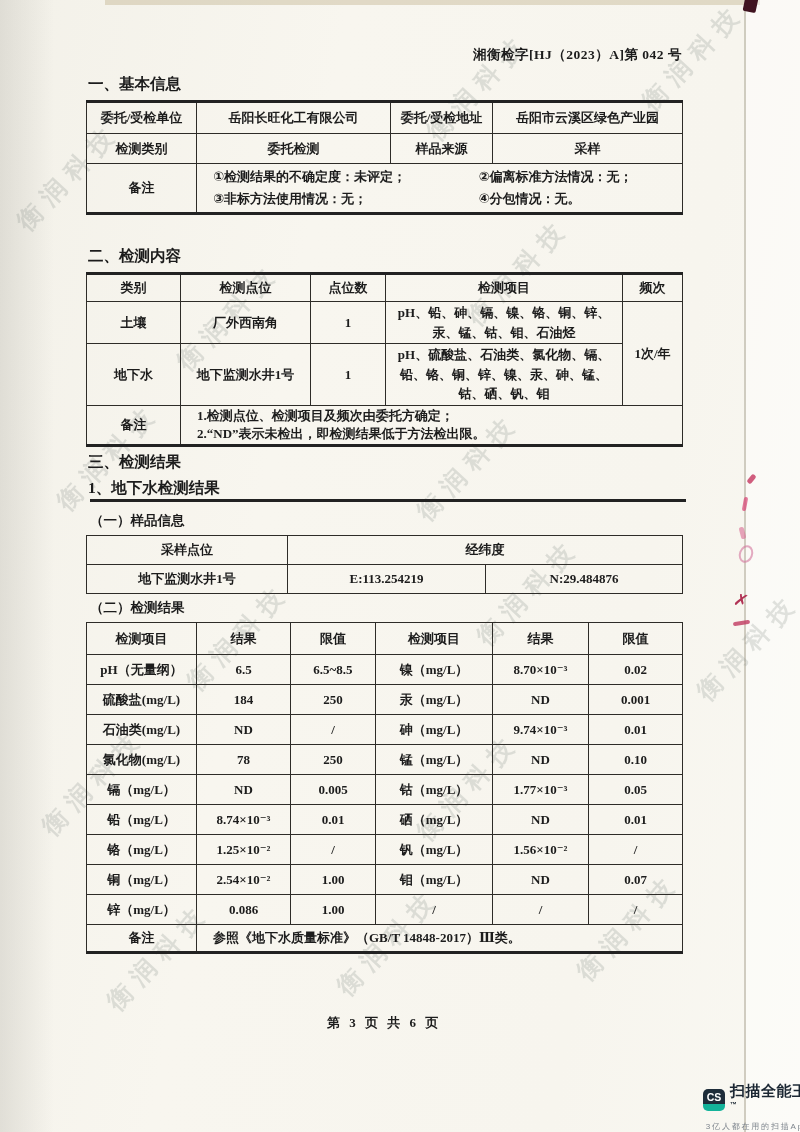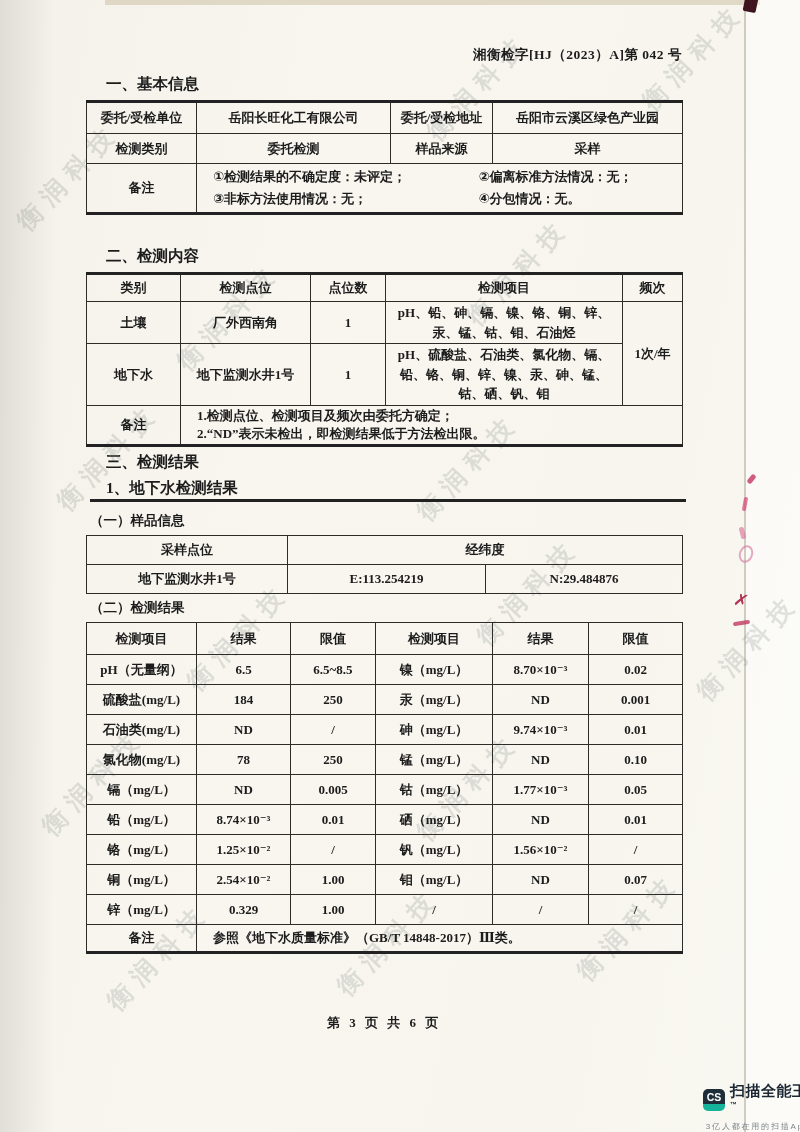--- a/index.html
+++ b/index.html
@@ -14,21 +14,21 @@
   .right-light{position:absolute;left:746px;top:0;width:54px;height:1132px;background:rgba(255,255,255,.45);}
   .corner-mark{position:absolute;left:744px;top:-3px;width:13px;height:15px;background:#401320;border-radius:2px;transform:rotate(12deg);}
   
   .wm{position:absolute;white-space:nowrap;font-size:25px;font-weight:700;letter-spacing:9px;
       color:rgba(125,134,126,.22);transform:rotate(-47deg);z-index:0;}
   
   .pink{position:absolute;z-index:2;}
   
   .content{position:absolute;left:86px;top:0;width:596px;z-index:1;}
   .refno{position:absolute;top:46px;right:0;font-size:13.5px;font-weight:700;letter-spacing:.5px;}
-  .sec-title{position:absolute;left:20px;font-size:15.5px;font-weight:700;}
+  .sec-title{position:absolute;left:2px;font-size:15.5px;font-weight:700;}
   table{border-collapse:collapse;table-layout:fixed;width:596px;position:absolute;left:0;}
   td{border:1.3px solid #2e2c28;text-align:center;font-size:13px;font-weight:600;padding:1px 3px;overflow:hidden;}
   .heavy-top{border-top:3px solid #222;}
   .heavy-bottom{border-bottom:3px solid #222;}
   .left-al{text-align:left;padding-left:16px;}
   .small-lh{line-height:1.5;}
   .cap{position:absolute;left:4px;width:596px;text-align:left;font-size:13.5px;font-weight:700;}
   .cap1{top:499px;height:36px;line-height:38px;border-top:3px solid #222;}
   .cap2{top:593px;height:29px;line-height:30px;}
   .footer{position:absolute;left:0;top:1014px;width:596px;text-align:center;font-size:13px;font-weight:700;letter-spacing:3px;}
@@ -262,21 +262,21 @@
           <tr style="height: 30px;">
             <td>铜（mg/L）</td>
             <td>2.54×10⁻²</td>
             <td>1.00</td>
             <td>钼（mg/L）</td>
             <td>ND</td>
             <td>0.07</td>
           </tr>
           <tr style="height: 30px;">
             <td>锌（mg/L）</td>
-            <td>0.329</td>
+            <td>0.086</td>
             <td>1.00</td>
             <td>/</td>
             <td>/</td>
             <td>/</td>
           </tr>
         </tbody>
       <tfoot>
         <tr style="height:28px;">
           <td class="heavy-bottom">备注</td>
           <td class="heavy-bottom left-al" colspan="5">参照《地下水质量标准》（GB/T 14848-2017）Ⅲ类。</td>

